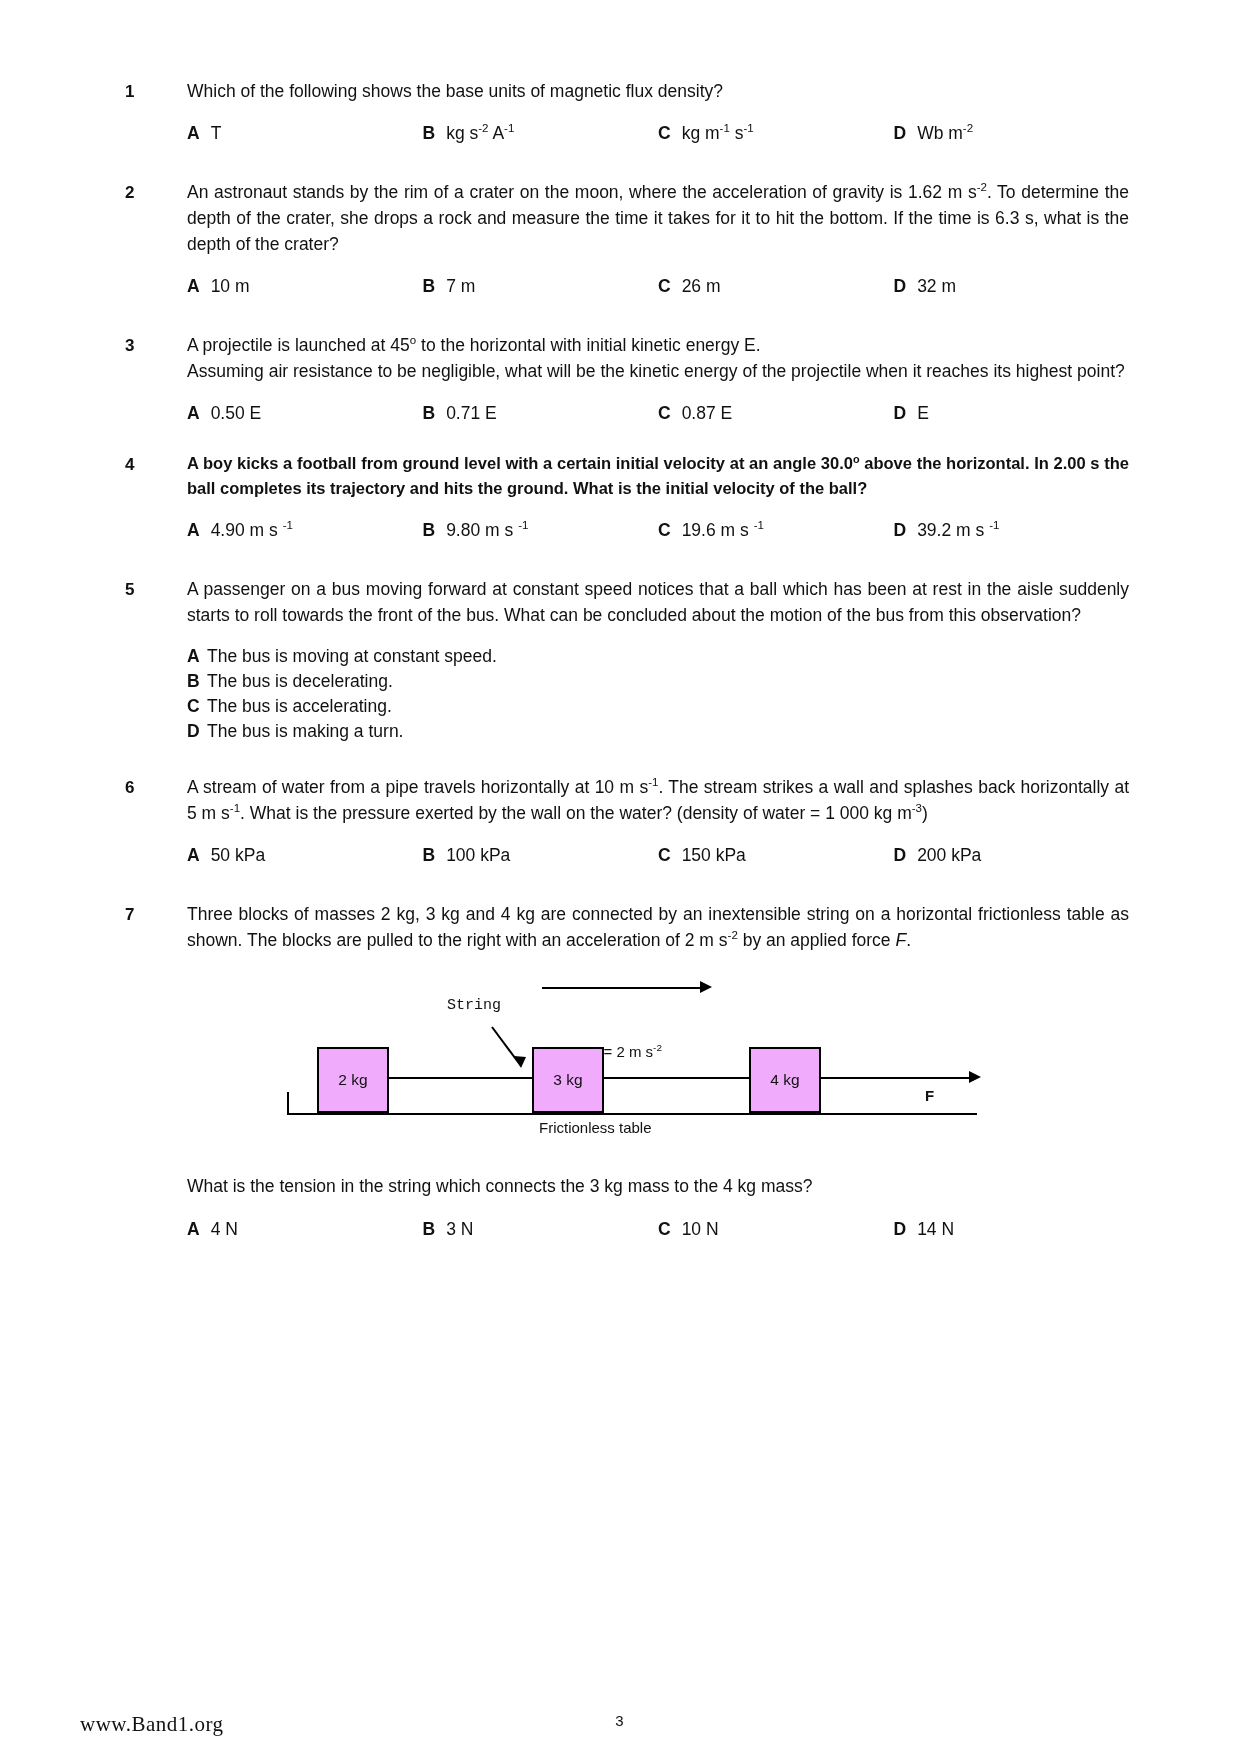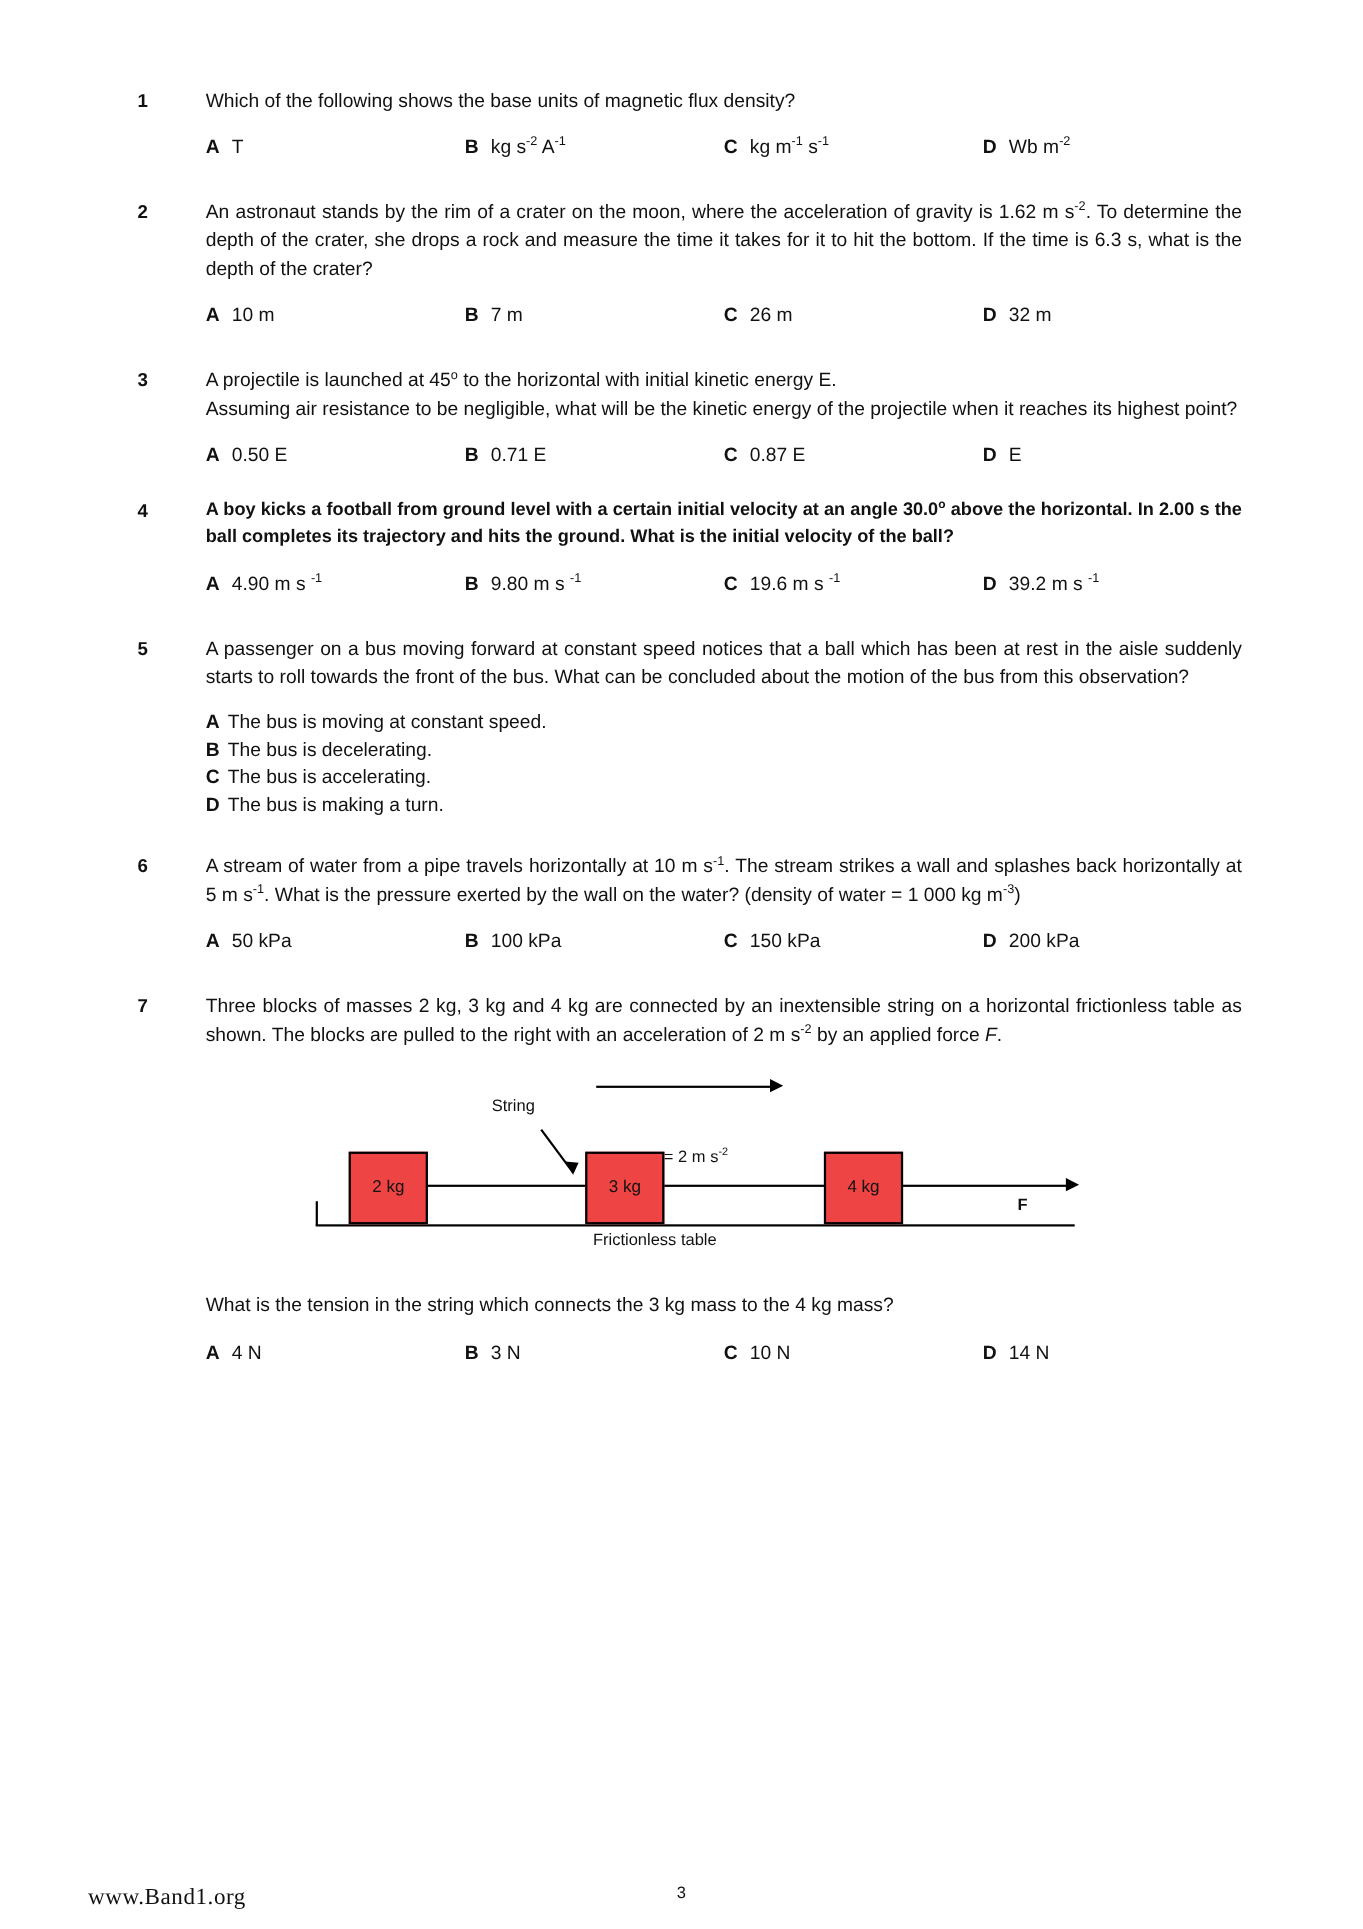--- a/index.html
+++ b/index.html
@@ -108,21 +108,21 @@
   .arrow-head {
     position: absolute;
     width: 0; height: 0;
     border-top: 6px solid transparent;
     border-bottom: 6px solid transparent;
     border-left: 12px solid #000;
   }
   .block {
     position: absolute;
     border: 2px solid #000;
-    background: #ef4444;
+    background: #f0abfc;
     display: flex;
     align-items: center;
     justify-content: center;
     font-size: 15.5px;
     z-index: 2;
   }
   .table-line {
     position: absolute;
     height: 0;
     border-top: 2px solid #000;
@@ -332,21 +332,21 @@
     <div class="q-num">7</div>
     <div class="q-body">
       <p class="stem">Three blocks of masses 2 kg, 3 kg and 4 kg are connected by an inextensible string on a horizontal frictionless table as shown. The blocks are pulled to the right with an acceleration of 2 m s<span class="sup">-2</span> by an applied force <span class="ital">F</span>.</p>
 
       <div class="figure">
 
         <div class="arrow-line" style="left:355px; top:20px; width:160px;"></div>
         <div class="arrow-head" style="left:513px; top:14px;"></div>
         <div class="fig-label" style="left:404px; top:48px;margin-top:28px;">a = 2 m s<span class="sup">-2</span></div>
 
-        <div class="fig-label" style="left:260px; top:30px;">String</div>
+        <div class="fig-label" style="left:260px; top:30px;font-family:Liberation Mono, monospace;">String</div>
         <svg style="position:absolute; left:300px; top:55px;" width="60" height="60" viewBox="0 0 60 60">
           <line x1="5" y1="5" x2="34" y2="44" stroke="#000" stroke-width="2"></line>
           <polygon points="34,46 27,34 39,35" fill="#000"></polygon>
         </svg>
 
         <div class="arrow-line" style="left:195px; top:110px; width:590px;"></div>
         <div class="arrow-head" style="left:782px; top:104px;"></div>
         <div class="fig-label" style="left:738px; top:120px; font-weight:bold;">F</div>
 
         <div class="block" style="left:130px; top:80px; width:68px; height:62px;">2 kg</div>

